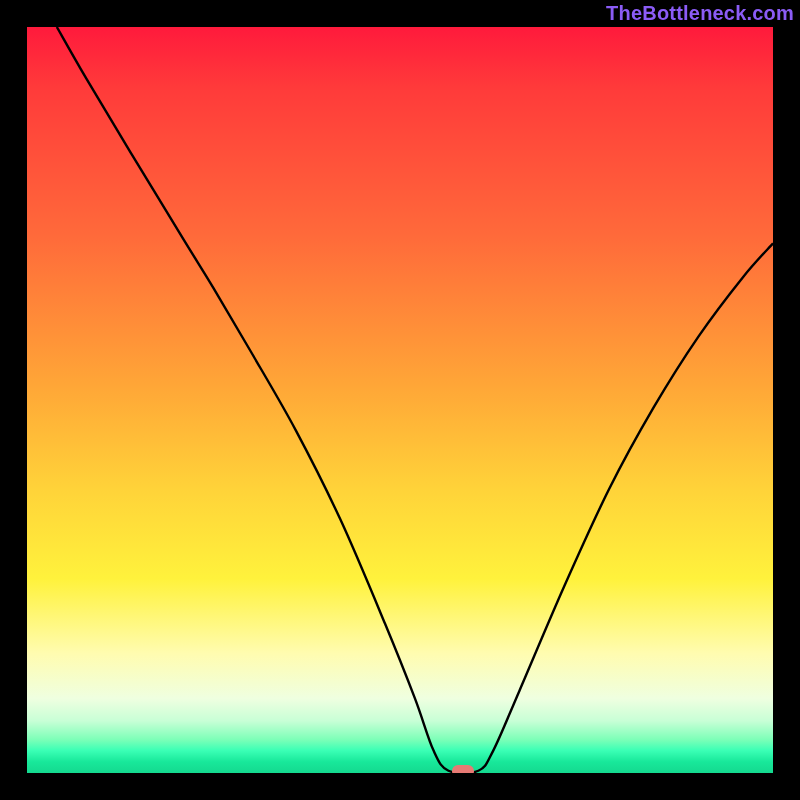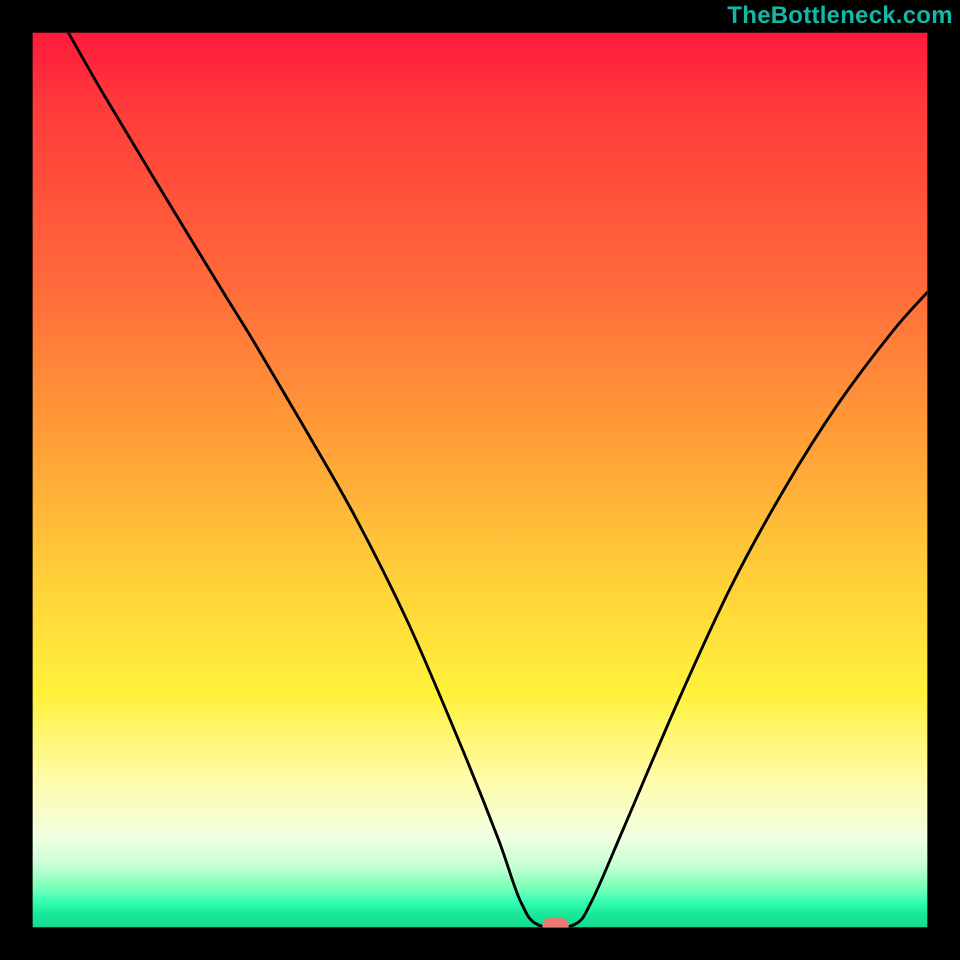--- a/index.html
+++ b/index.html
@@ -16,21 +16,21 @@
     width: 800px;
     height: 800px;
     background: #000;
   }
   .watermark {
     position: absolute;
     top: 2px;
     right: 6px;
     font-size: 20px;
     font-weight: 600;
-    color: #14b8a6;
+    color: #8b5cf6;
     letter-spacing: 0.2px;
     z-index: 30;
   }
   .plot-area {
     position: absolute;
     left: 27px;
     top: 27px;
     width: 746px;
     height: 746px;
     overflow: hidden;

